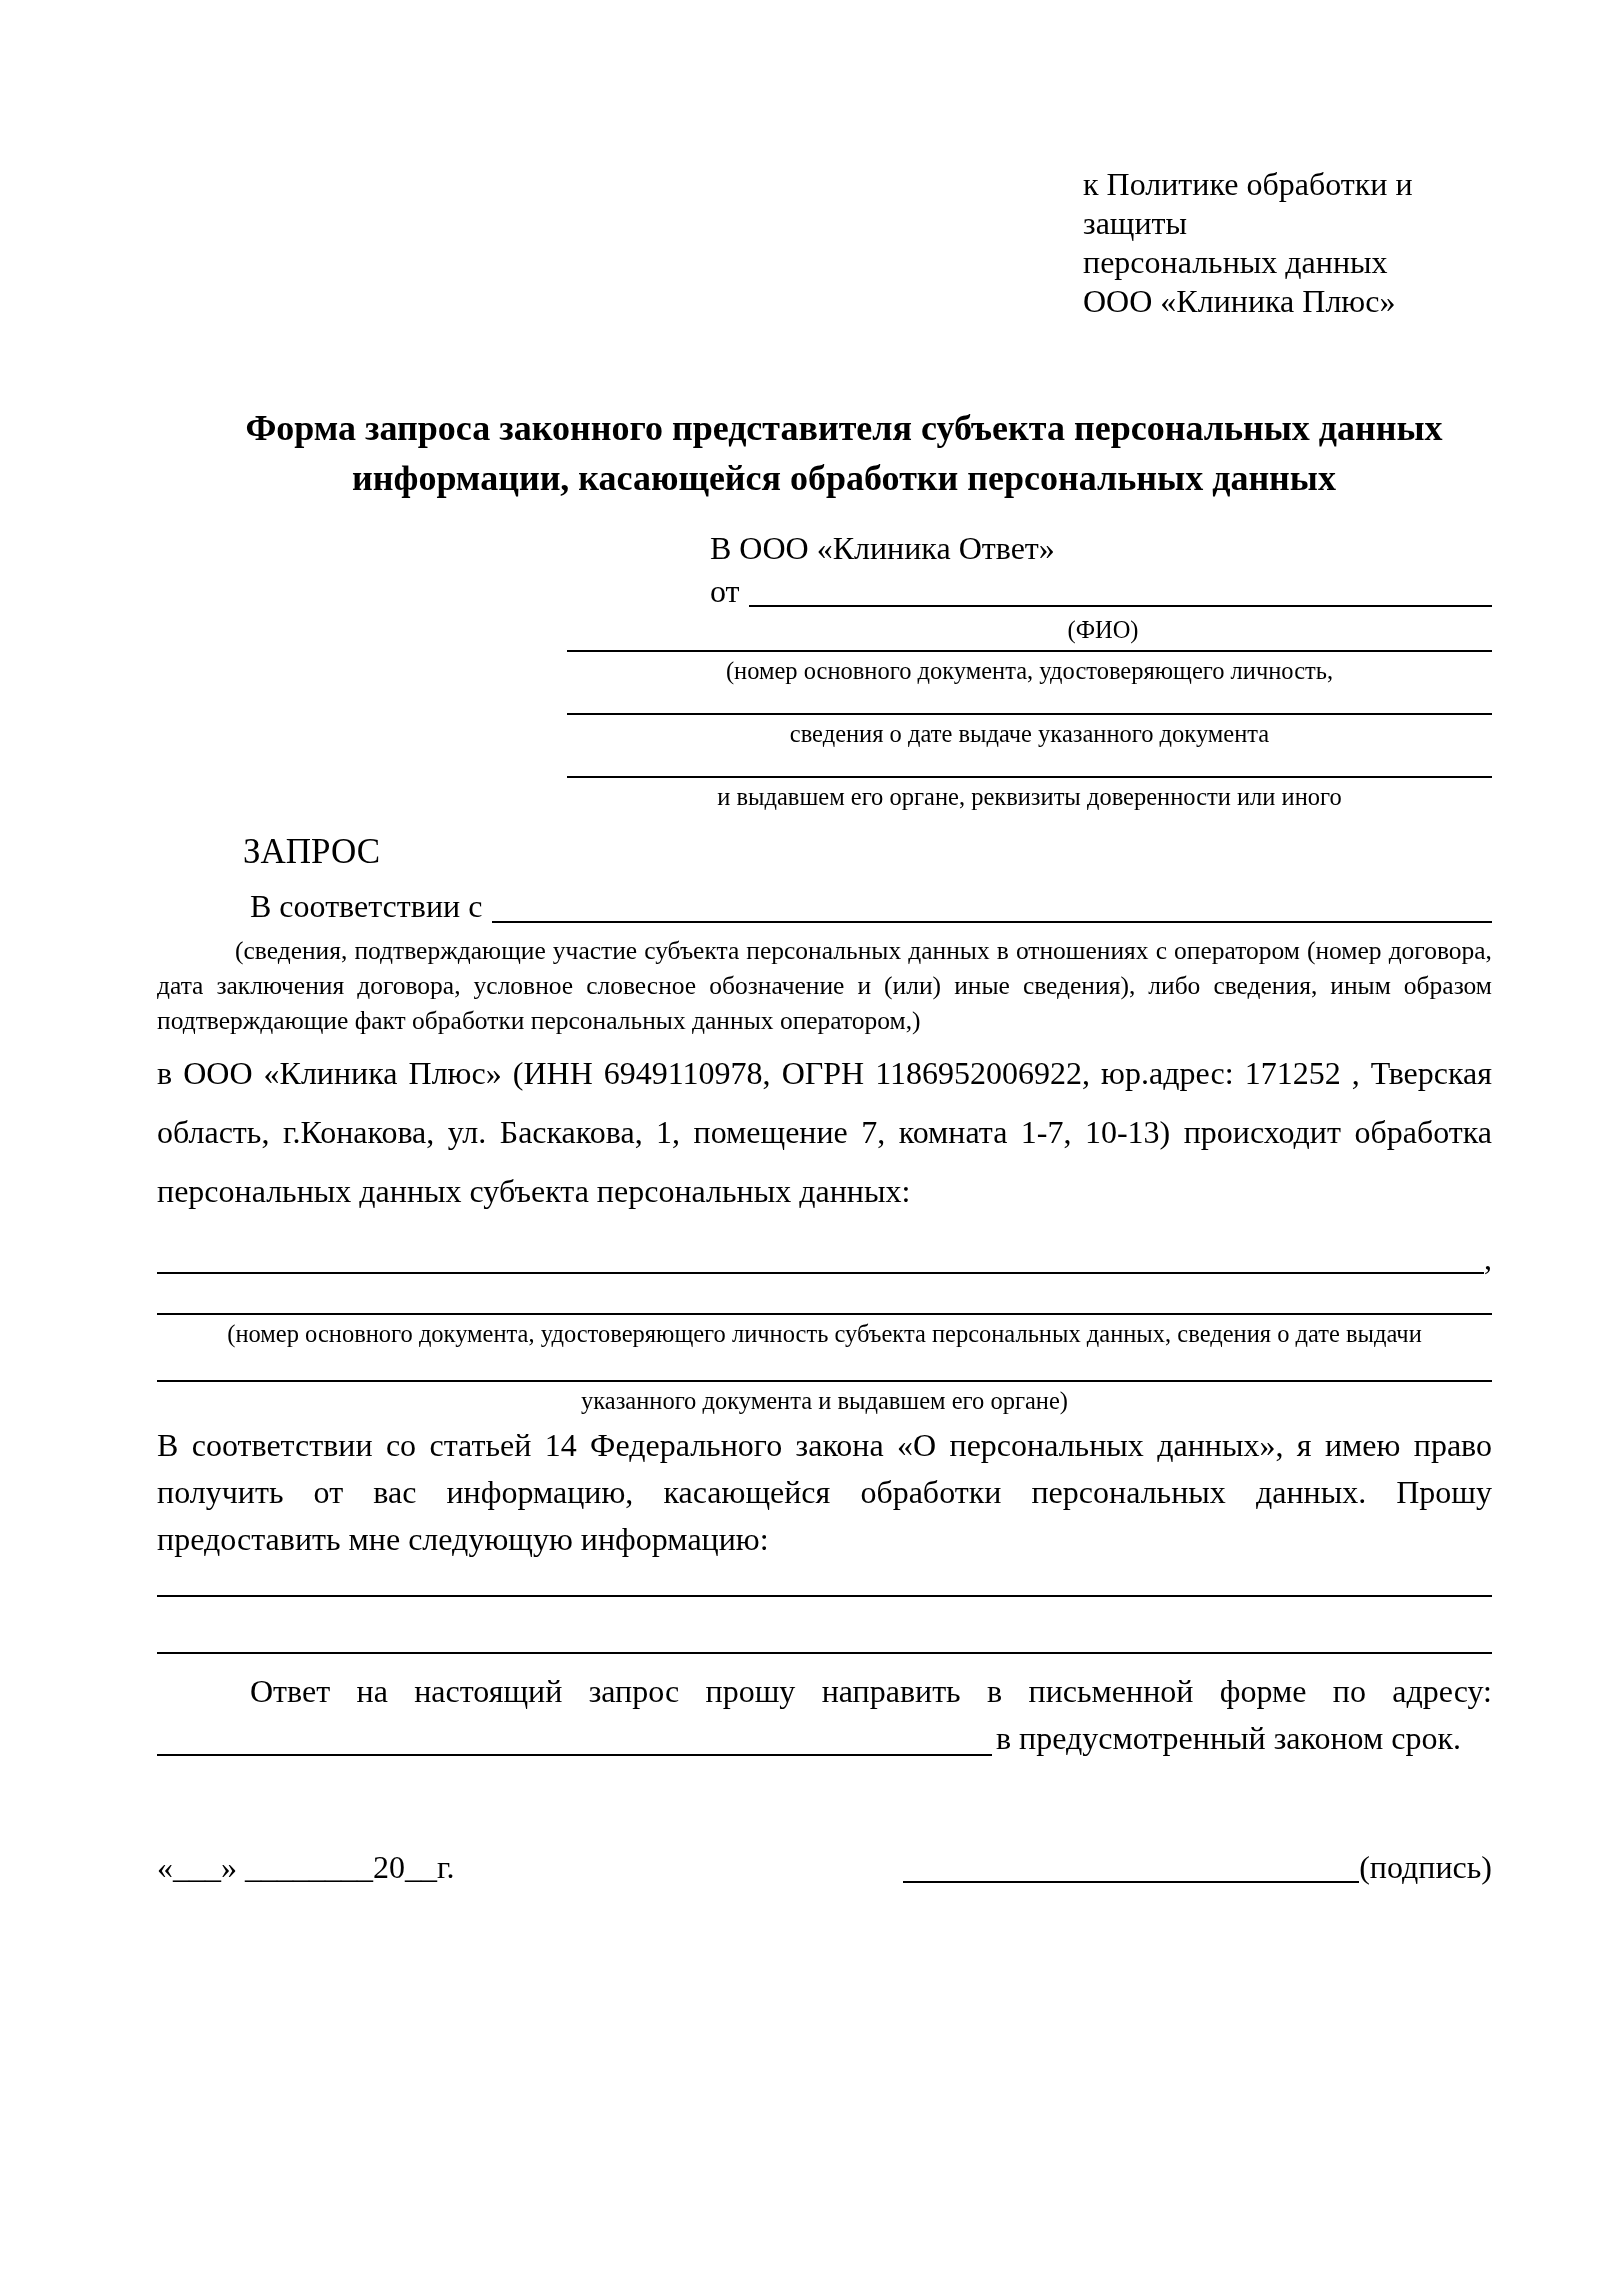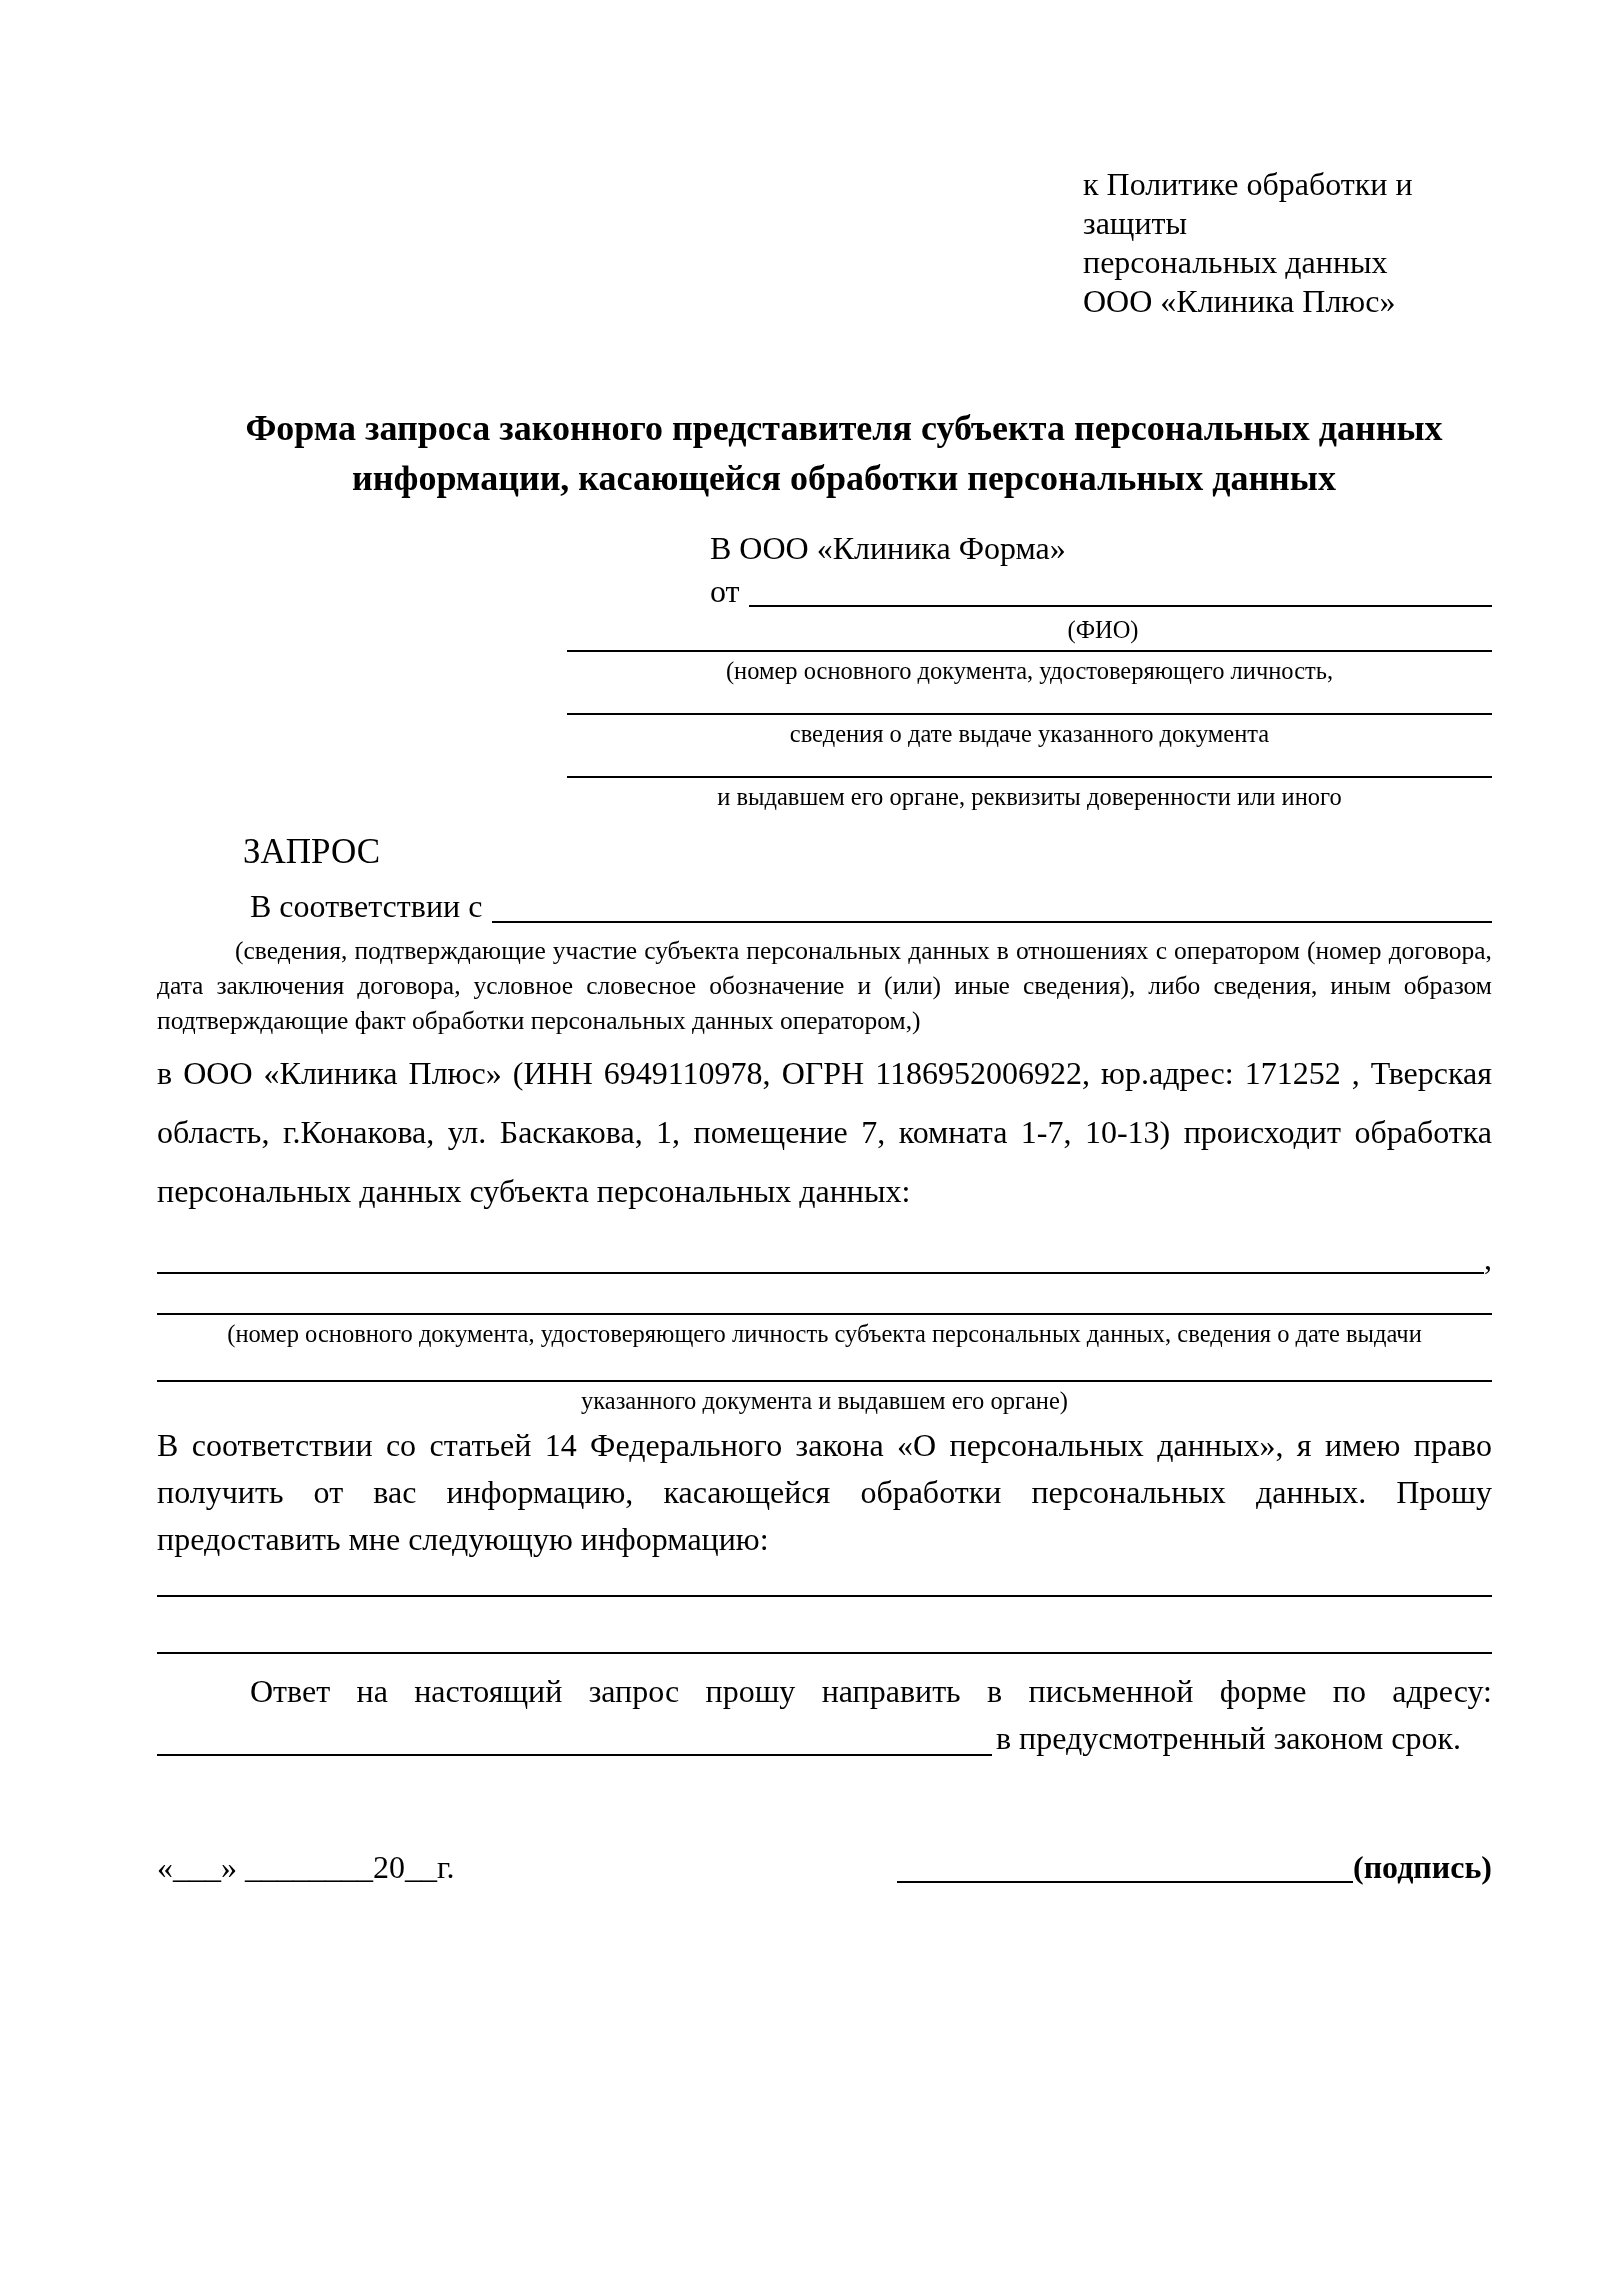--- a/index.html
+++ b/index.html
@@ -55,39 +55,39 @@
     text-align:justify;
     text-align-last:justify;
     text-indent:93px;
   }
   .suffix-row { display:flex; align-items:flex-end; line-height:47px; }
   .suffix-row .fill { margin-left:0; margin-right:3.9px; max-width:835px; }
   .suffix-row .suffix { white-space:nowrap; }
   
   .footer-row { display:flex; justify-content:space-between; align-items:flex-end; margin-top:84px; line-height:43px; }
   .date-cell { white-space:nowrap; }
-  .sig-group { display:flex; align-items:flex-end;font-weight:bold; }
+  .sig-group { display:flex; align-items:flex-end; }
   .sig-line { width:456px; border-bottom:2.9px solid #000; height:0; margin-bottom:5.9px; }
   .sig-cap { white-space:nowrap; }
 </style>
 </head>
 <body>
 
 <div class="page">
 
   <div class="header-block">
     <div>к Политике обработки и защиты</div>
     <div>персональных данных</div>
     <div>ООО «Клиника Плюс»</div>
   </div>
 
   <div class="title">Форма запроса законного представителя субъекта персональных данных информации, касающейся обработки персональных данных</div>
 
   <div class="addressee">
-    <div class="to-line">В ООО «Клиника Форма»</div>
+    <div class="to-line">В ООО «Клиника Ответ»</div>
     <div class="from-row">
       <span>от</span>
       <span class="fill"></span>
     </div>
     <div class="small fio-caption">(ФИО)</div>
 
     <div>
       <div class="rrule mt6"></div>
       <div class="small rcap">(номер основного документа, удостоверяющего личность,</div>
     </div>

